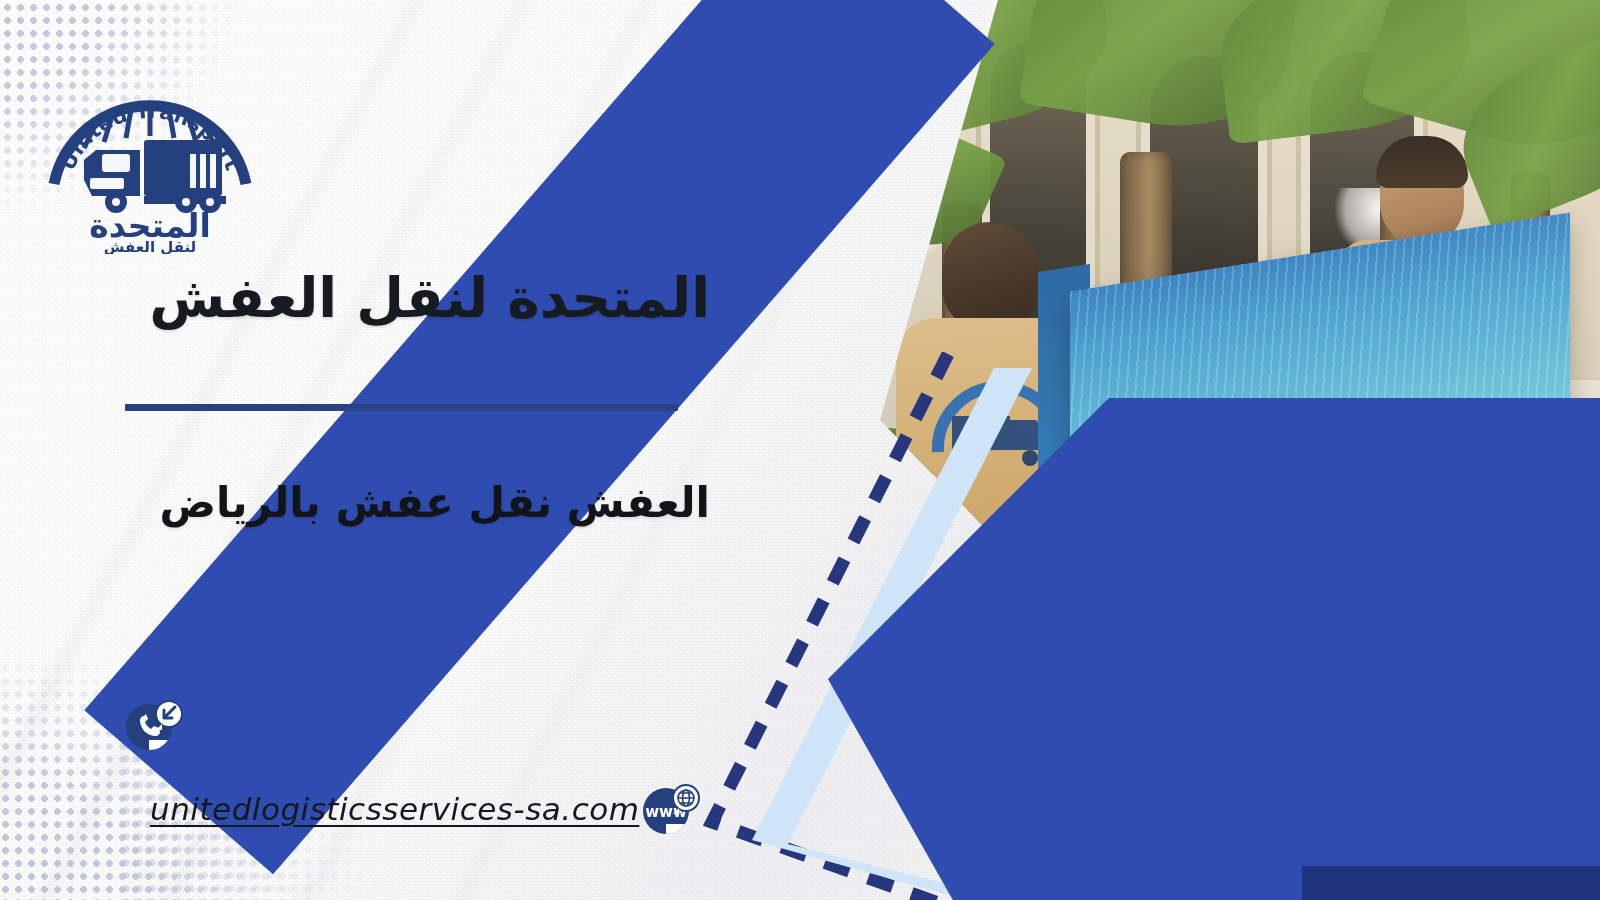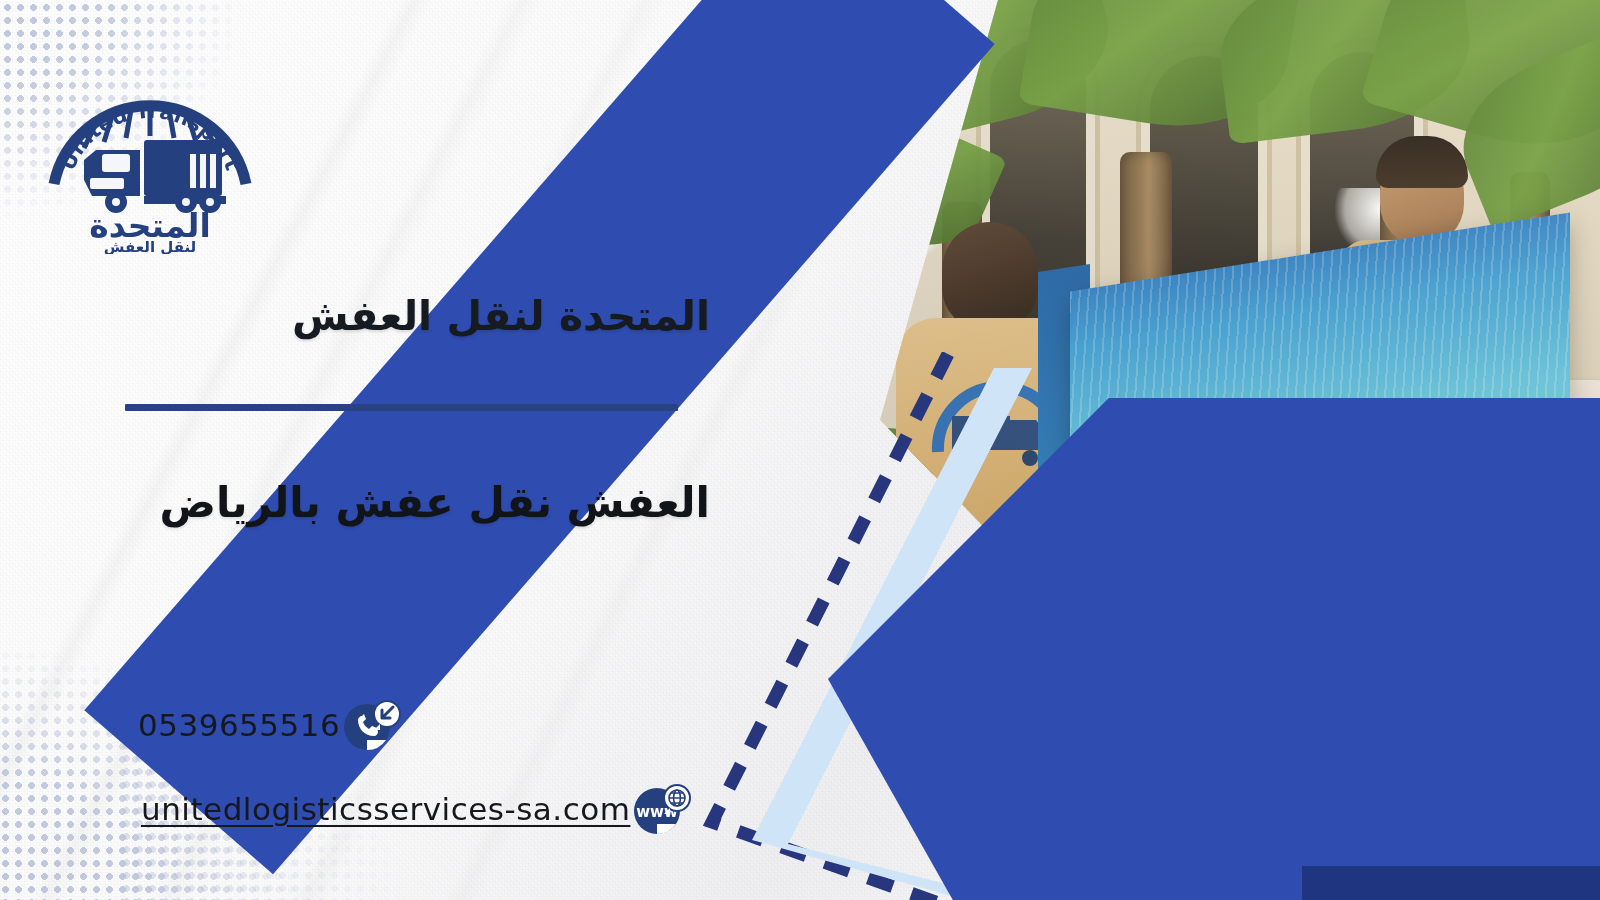--- a/index.html
+++ b/index.html
@@ -184,22 +184,22 @@
     position:absolute;right:298px;bottom:0;width:192px;height:34px;background:#2f4cb0;
   }
 
   
   .content{position:absolute;left:0;top:0;width:820px;height:900px;}
 
   .logo{position:absolute;left:40px;top:44px;width:220px;height:210px;}
   .logo svg{display:block;width:220px;height:210px;}
 
   .headline{
-    position:absolute;right:110px;top:294px;
-    font-size:41px;font-weight:700;color:#161b22;letter-spacing:-1px;
+    position:absolute;right:110px;top:268px;
+    font-size:55px;font-weight:700;color:#161b22;letter-spacing:-1px;
     line-height:1.12;white-space:nowrap;
     text-shadow:0 2px 3px rgba(0,0,0,.12);
     margin-left:40px;
   }
   .rule{
     position:absolute;left:125px;top:404px;width:553px;height:7px;
     background:#2a4184;border-radius:1px;
   }
   .subhead{
     position:absolute;right:110px;top:478px;
@@ -210,21 +210,21 @@
   .contact{position:absolute;left:122px;top:694px;width:620px;}
   .crow{display:flex;flex-direction:row-reverse;align-items:center;justify-content:flex-end;gap:0;direction:ltr;}
   .crow + .crow{margin-top:22px;}
   .cicon{width:62px;height:62px;flex:0 0 62px;}
   .cicon svg{display:block;width:62px;height:62px;}
   .ctext{
     font-size:31px;color:#16181d;letter-spacing:.5px;direction:ltr;
     font-family:"DejaVu Sans","Liberation Sans",sans-serif;
   }
   .phone-text{margin-left:16px;}
-  .web-text{margin-left:19px;text-decoration:underline;text-underline-offset:5px;text-decoration-thickness:2px;}
+  .web-text{margin-left:28px;text-decoration:underline;text-underline-offset:5px;text-decoration-thickness:2px;font-style:italic;}
 </style>
 </head>
 <body>
 
 <div class="stage">
 
   <div class="texture"></div>
   <div class="folds"></div>
   <div class="halftone tl"></div>
   <div class="halftone bl"></div>
@@ -369,21 +369,20 @@
         <span class="cicon">
           <svg viewBox="0 0 62 62" aria-hidden="true">
             <circle cx="27" cy="33" r="23" fill="#25407f"></circle>
             <path d="M27 56 a23 23 0 0 0 19-10 l-19 0z" fill="#ffffff"></path>
             <path d="M22 22c-2 0-4 2-4 4 0 9 7 16 16 16 2 0 4-2 4-4l-1-4-5-2-3 3c-3-2-5-4-6-7l3-3-2-5z" fill="#ffffff"></path>
             <circle cx="47" cy="20" r="13" fill="#ffffff" stroke="#25407f" stroke-width="2"></circle>
             <path d="M53 13 L42 24 M42 24 h8 M42 24 v-8" stroke="#25407f" stroke-width="3" fill="none" stroke-linecap="round"></path>
             <path d="M40 30 l-6 6 6 0z" fill="#ffffff"></path>
           </svg>
         </span>
-        <span class="ctext phone-text">0539655516</span>
       </div>
 
       <div class="crow">
         <span class="cicon">
           <svg viewBox="0 0 62 62" aria-hidden="true">
             <circle cx="27" cy="33" r="23" fill="#25407f"></circle>
             <path d="M27 56 a23 23 0 0 0 19-10 l-19 0z" fill="#ffffff"></path>
             <text x="27" y="39" text-anchor="middle" font-size="15" font-weight="700" fill="#ffffff" font-family="DejaVu Sans, Liberation Sans, sans-serif">www</text>
             <circle cx="47" cy="20" r="13" fill="#ffffff" stroke="#25407f" stroke-width="2"></circle>
             <circle cx="47" cy="20" r="8" fill="none" stroke="#25407f" stroke-width="1.6"></circle>

